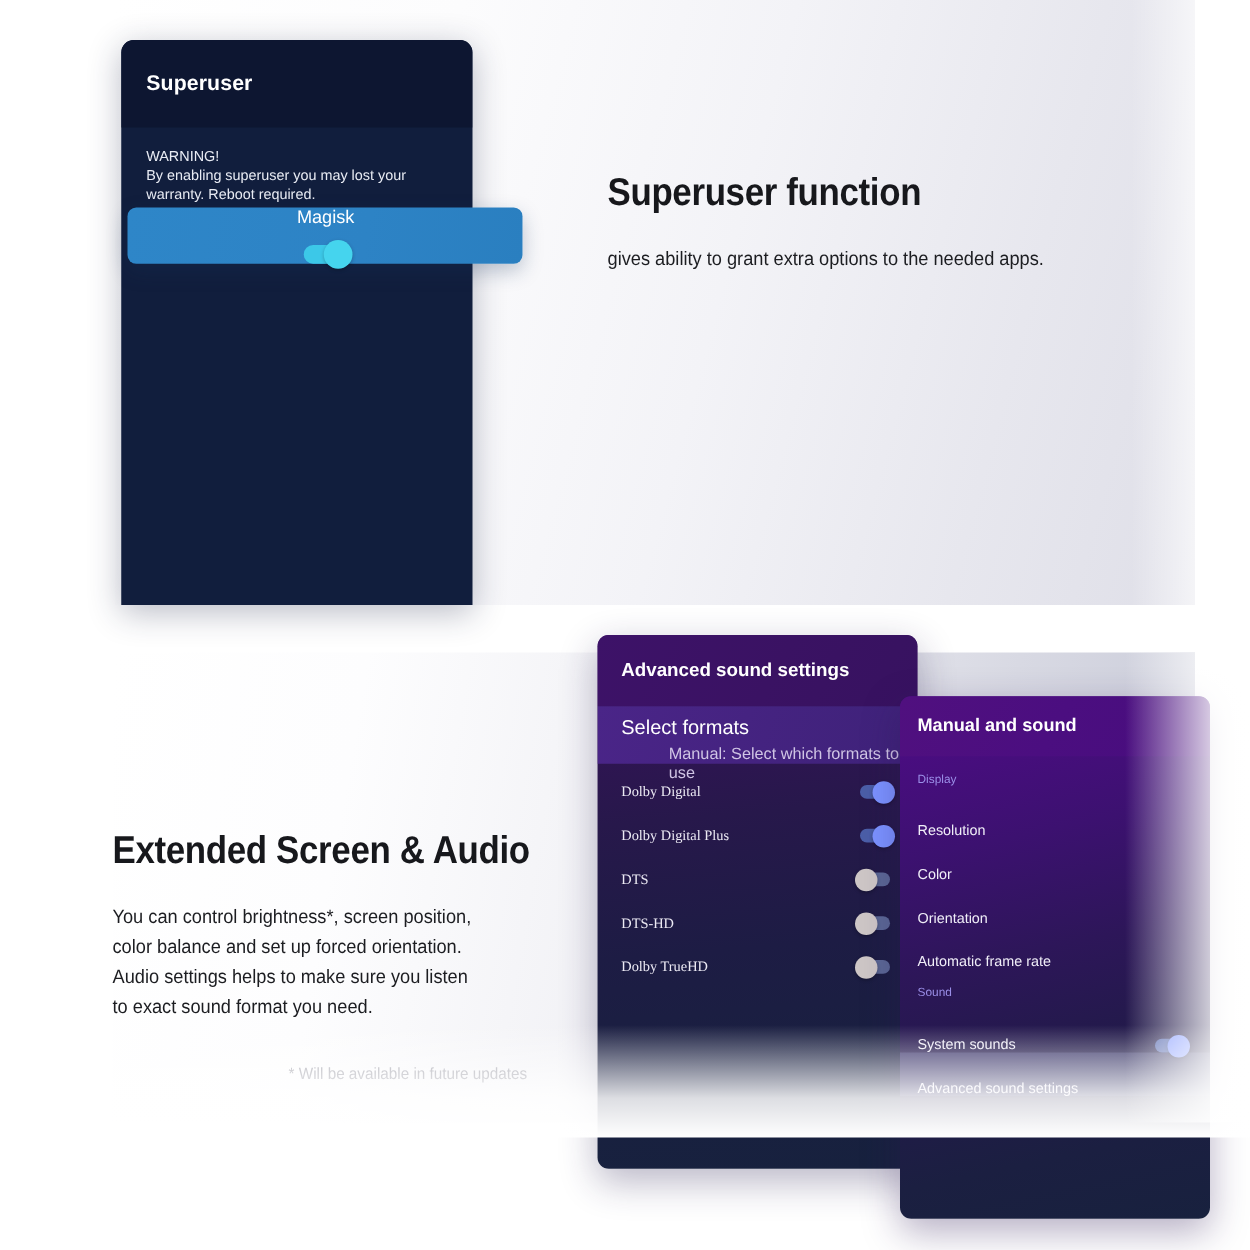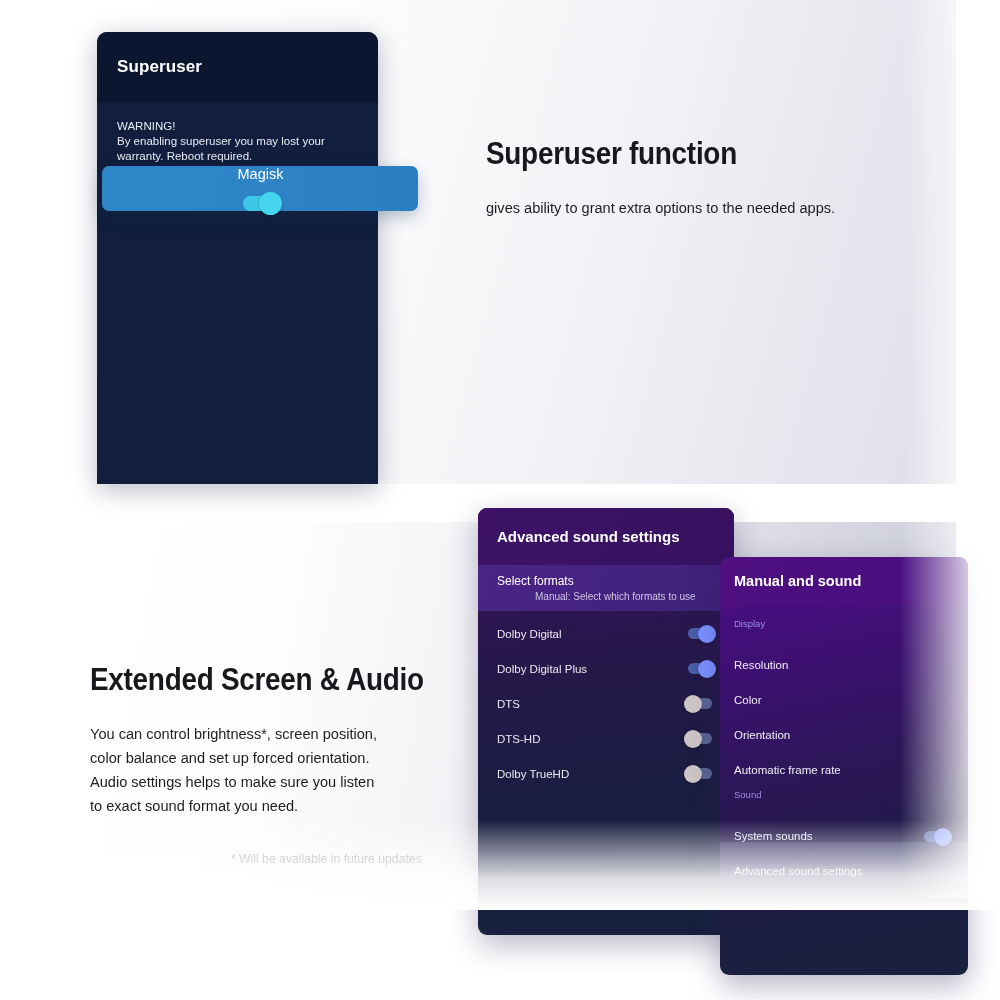--- a/index.html
+++ b/index.html
@@ -116,23 +116,23 @@
   .snd-header{
     height:57px;display:flex;align-items:center;padding-left:19px;
     background:linear-gradient(120deg,#3d1268 0%,#3a1263 55%,#371260 100%);
     box-sizing:border-box;
   }
   .snd-title{color:#ffffff;font-size:15px;font-weight:bold;}
   .snd-sel{
     background:linear-gradient(110deg,#4a2588 0%,#452381 45%,#3e2279 100%);
     padding:9px 0 9px 19px;height:46px;box-sizing:border-box;
   }
-  .snd-sel .t1{color:#ffffff;font-size:12px;margin-bottom:3px;}
-  .snd-sel .t2{color:#cfc4e4;font-size:10px;padding-left:38px;}
-  .snd-rows{padding-top:5px;}
+  .snd-sel .t1{color:#ffffff;font-size:16px;margin-bottom:3px;}
+  .snd-sel .t2{color:#cfc4e4;font-size:13px;padding-left:38px;}
+  .snd-rows{padding-top:5px;font-family:Liberation Serif, serif;}
   .snd-row{
     height:35px;display:flex;align-items:center;justify-content:space-between;
     padding:0 22px 0 19px;box-sizing:border-box;
   }
   .snd-row .lbl{color:#eceaf4;font-size:11.5px;}
   .tgl-sm{position:relative;width:24px;height:11px;border-radius:6px;}
   .tgl-sm.on{background:#4b5ea8;}
   .tgl-sm.off{background:#5b6795;}
   .tgl-sm .k{position:absolute;top:-3.5px;width:18px;height:18px;border-radius:50%;box-shadow:0 1px 3px rgba(0,0,0,0.3);}
   .tgl-sm.on .k{right:-4px;background:#7b92ff;}

